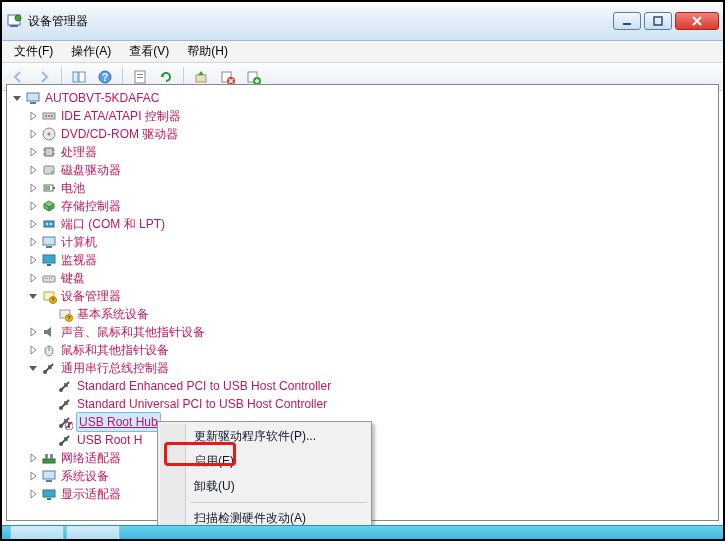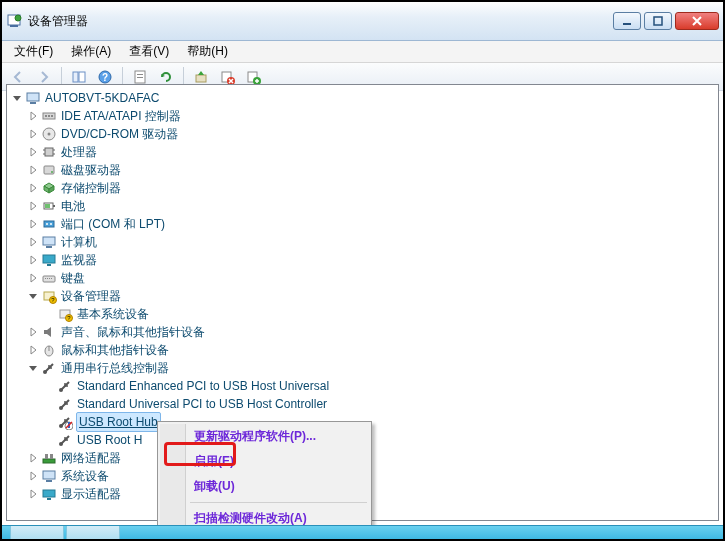--- a/index.html
+++ b/index.html
@@ -20,32 +20,32 @@
   .menu-item { padding: 2px 8px; border-radius: 2px; color:#000;}
 
   
   .toolbar { height: 28px; background: linear-gradient(#fbfcfd,#e8eef5); border-bottom: 1px solid #cfd8e3; display:flex; align-items:center; padding: 0 4px; gap: 2px;}
   .tb-btn { width: 24px; height: 22px; display:flex;align-items:center;justify-content:center; border:1px solid transparent; border-radius:2px;}
   .tb-btn.disabled { opacity: 0.4; }
   .tb-sep { width:1px; height:20px; background:#c6cfd9; margin:0 3px; }
 
   
   .tree-wrap { position:absolute; top:82px; left:4px; right:4px; bottom:18px; border:1px solid #828790; background:#fff; overflow:hidden;}
-  .tree { font-size: 12px; color:#0c4a6e; padding: 4px 0 4px 2px; line-height: 18px; }
+  .tree { font-size: 12px; color:#be185d; padding: 4px 0 4px 2px; line-height: 18px; }
   .node { display:flex; align-items:center; height:18px; white-space:nowrap;}
   .expander { width:16px; display:flex;align-items:center;justify-content:center; color:#6a6a6a;}
   .expander svg { display:block;}
   .dev-icon { width:16px; height:16px; margin-right:4px; display:flex;align-items:center;justify-content:center;}
   .indent { display:inline-block; }
   .sel { background:#cde8ff; border:1px solid #7eb6ea; border-radius:2px; padding:0 2px; margin-left:-1px;text-decoration:underline;}
 
   
   .ctx { position:absolute; background:#f1f1f1; border:1px solid #979797; box-shadow: 3px 3px 3px rgba(0,0,0,.25); font-size:12px; padding:2px; }
   .ctx-gutter { position:absolute; left:2px; top:2px; bottom:2px; width:26px; background:#e9e9e9; border-right:1px solid #d0d0d0;}
-  .ctx-item { position:relative; padding: 4px 30px 4px 34px; color:#6d28d9;font-weight:bold; }
+  .ctx-item { position:relative; padding: 4px 30px 4px 34px; color:#0f172a; }
   .ctx-sep { height:1px; background:#d0d0d0; margin:3px 2px 3px 30px;}
   .ctx-highlight { position:absolute; border:3px solid #e21a1a; border-radius:4px; pointer-events:none;}
 
   
   .taskstrip { position:absolute; left:0; right:0; bottom:0; height:14px; background: linear-gradient(#69d0ef,#3fb9e3); border-top:1px solid #2a90b9;}
   .taskstrip .seg { position:absolute; bottom:0; top:0; background: linear-gradient(#d3ecf7,#b0dff2); border-left:1px solid #7fc6e0; border-right:1px solid #7fc6e0;}
 </style>
 </head>
 <body>
 
@@ -234,42 +234,42 @@
           </div>
           <div class="node">
             <span class="indent" style="width:16px"></span>
             <span class="expander">
               <svg width="10" height="10">
                 <path d="M3 1 L8 5 L3 9 Z" fill="none" stroke="#888"></path>
               </svg>
             </span>
             <span class="dev-icon">
               <svg width="16" height="16">
+                <rect x="3" y="5" width="9" height="6" fill="#fff" stroke="#666"></rect>
+                <rect x="12" y="7" width="2" height="2" fill="#666"></rect>
+                <rect x="4" y="6" width="5" height="4" fill="#6fc06f"></rect>
+              </svg>
+            </span>
+            <span>电池</span>
+          </div>
+          <div class="node">
+            <span class="indent" style="width:16px"></span>
+            <span class="expander">
+              <svg width="10" height="10">
+                <path d="M3 1 L8 5 L3 9 Z" fill="none" stroke="#888"></path>
+              </svg>
+            </span>
+            <span class="dev-icon">
+              <svg width="16" height="16">
                 <path d="M3 6 L8 3 L13 6 L8 9 Z" fill="#8fc98f" stroke="#3a8a3a"></path>
                 <path d="M3 6 L3 10 L8 13 L8 9 Z" fill="#6fb36f" stroke="#3a8a3a"></path>
                 <path d="M13 6 L13 10 L8 13 L8 9 Z" fill="#5aa35a" stroke="#3a8a3a"></path>
               </svg>
             </span>
             <span>存储控制器</span>
-          </div>
-          <div class="node">
-            <span class="indent" style="width:16px"></span>
-            <span class="expander">
-              <svg width="10" height="10">
-                <path d="M3 1 L8 5 L3 9 Z" fill="none" stroke="#888"></path>
-              </svg>
-            </span>
-            <span class="dev-icon">
-              <svg width="16" height="16">
-                <rect x="3" y="5" width="9" height="6" fill="#fff" stroke="#666"></rect>
-                <rect x="12" y="7" width="2" height="2" fill="#666"></rect>
-                <rect x="4" y="6" width="5" height="4" fill="#6fc06f"></rect>
-              </svg>
-            </span>
-            <span>电池</span>
           </div>
           <div class="node">
             <span class="indent" style="width:16px"></span>
             <span class="expander">
               <svg width="10" height="10">
                 <path d="M3 1 L8 5 L3 9 Z" fill="none" stroke="#888"></path>
               </svg>
             </span>
             <span class="dev-icon">
               <svg width="16" height="16">
@@ -408,21 +408,21 @@
       <div id="usb-children">
           <div class="node">
             <span class="indent" style="width:48px"></span>
             <span class="dev-icon">
               <svg width="16" height="16">
                 <circle cx="4" cy="12" r="2" fill="#555"></circle>
                 <path d="M4 12 L12 4" stroke="#555" stroke-width="2"></path>
                 <path d="M8 8 L11 8 M8 8 L8 5" stroke="#555" stroke-width="1.5"></path>
               </svg>
             </span>
-            <span>Standard Enhanced PCI to USB Host Universal</span>
+            <span>Standard Enhanced PCI to USB Host Controller</span>
           </div>
           <div class="node">
             <span class="indent" style="width:48px"></span>
             <span class="dev-icon">
               <svg width="16" height="16">
                 <circle cx="4" cy="12" r="2" fill="#555"></circle>
                 <path d="M4 12 L12 4" stroke="#555" stroke-width="2"></path>
                 <path d="M8 8 L11 8 M8 8 L8 5" stroke="#555" stroke-width="1.5"></path>
               </svg>
             </span>

